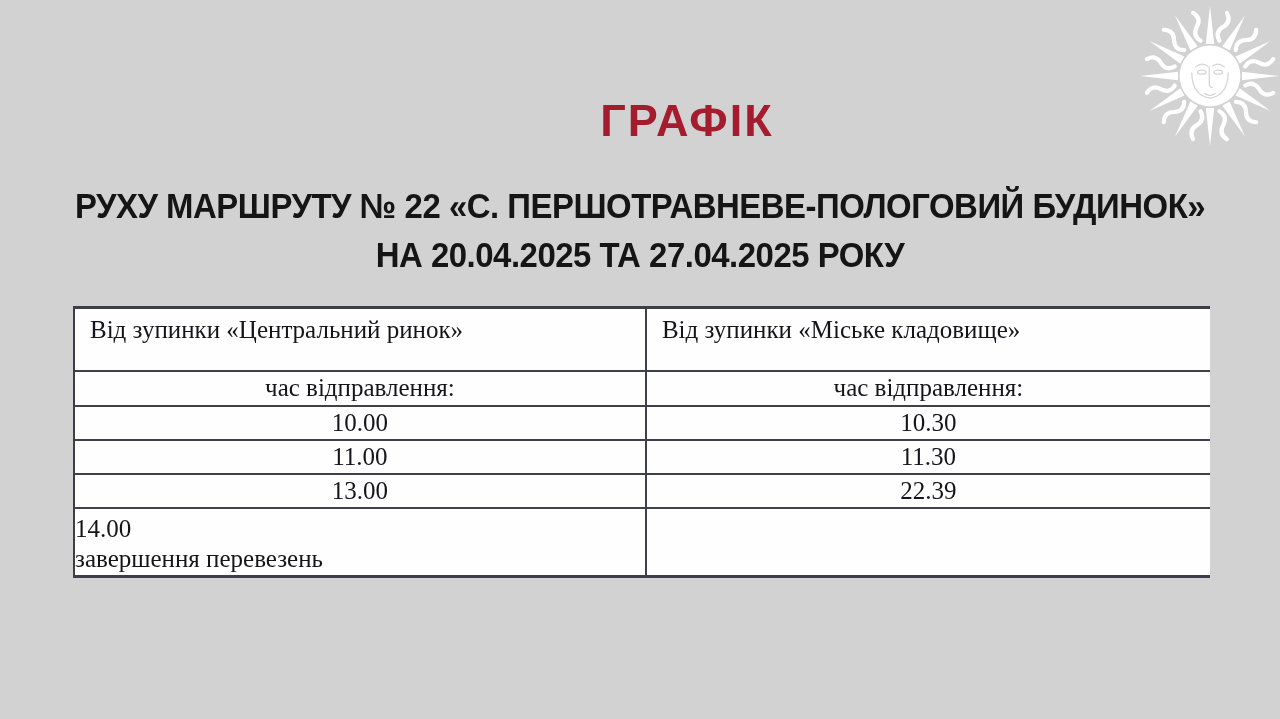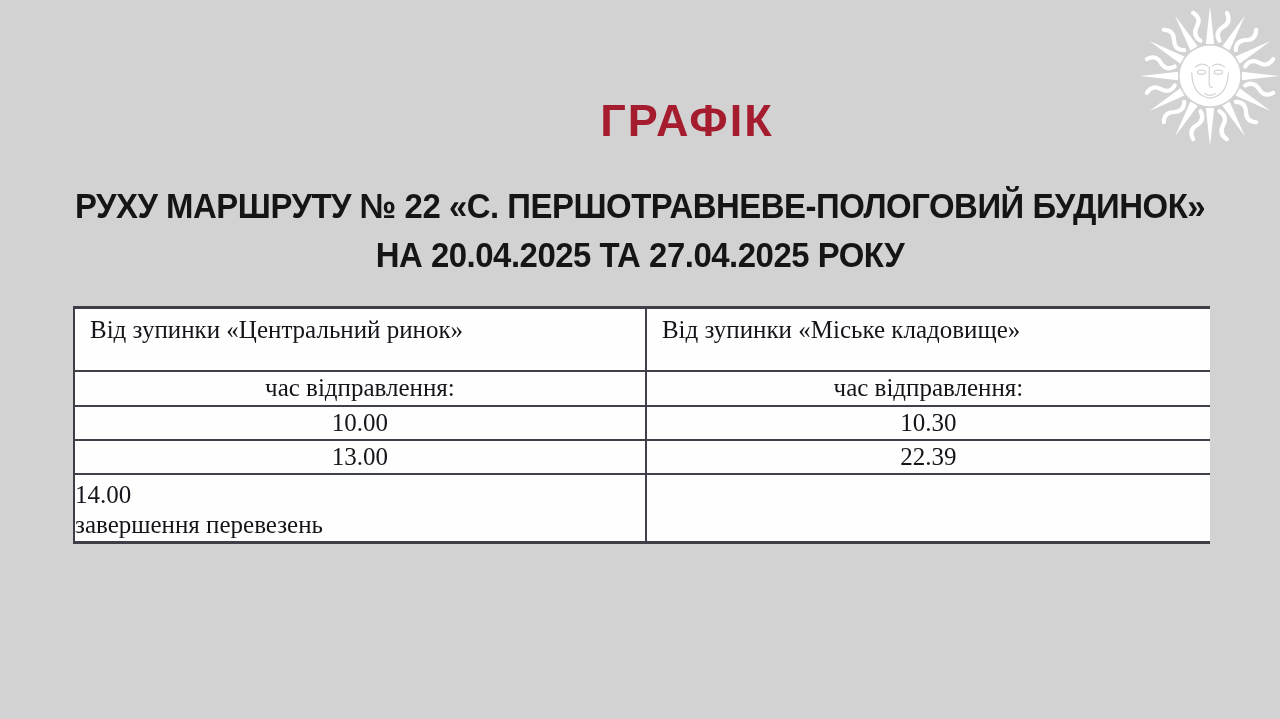--- a/index.html
+++ b/index.html
@@ -184,20 +184,24 @@
     </tr>
     <tr class="row-sub">
       <td class="col-left">час відправлення:</td>
       <td class="col-right">час відправлення:</td>
     </tr>
     <tr class="row-time">
       <td class="col-left">10.00</td>
       <td class="col-right">10.30</td>
     </tr>
     <tr class="row-time">
+      <td class="col-left">11.00</td>
+      <td class="col-right">11.30</td>
+    </tr>
+    <tr class="row-time">
       <td class="col-left">13.00</td>
       <td class="col-right">22.39</td>
     </tr>
     <tr class="row-final">
       <td class="col-left">
         <div class="final-time">14.00</div>
         <div class="final-note">завершення перевезень</div>
       </td>
       <td class="col-right"></td>
     </tr>

